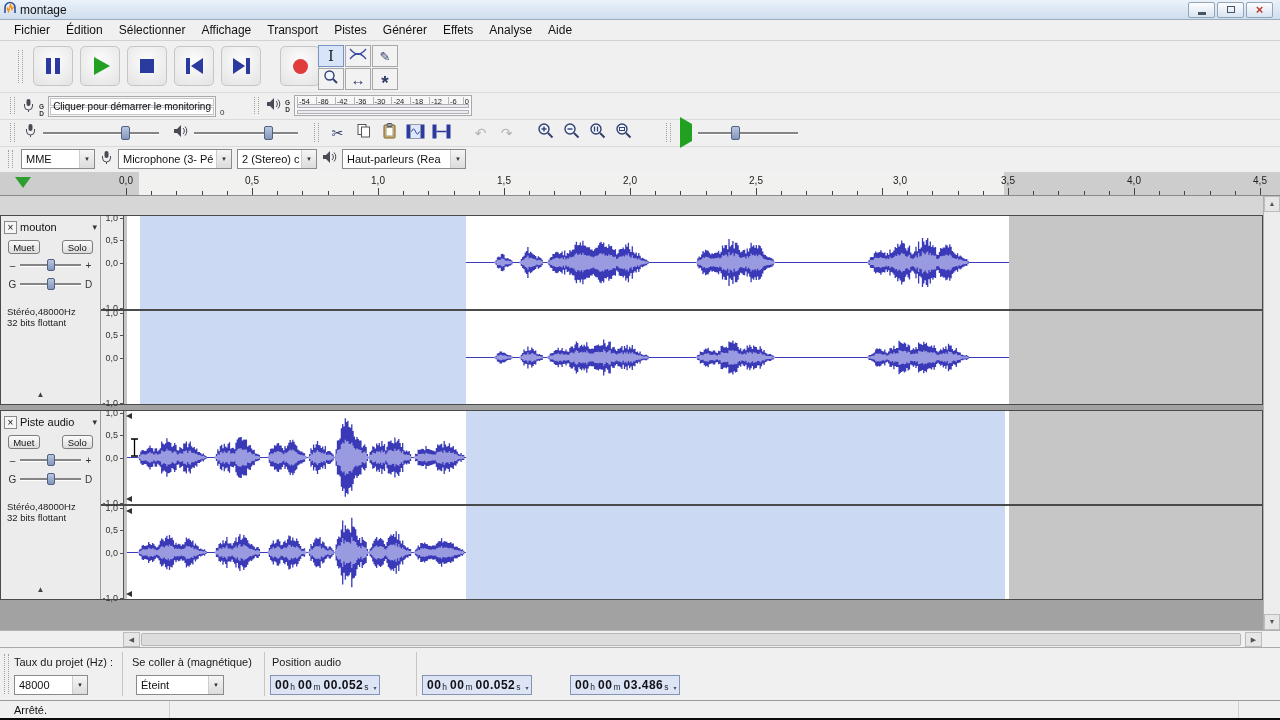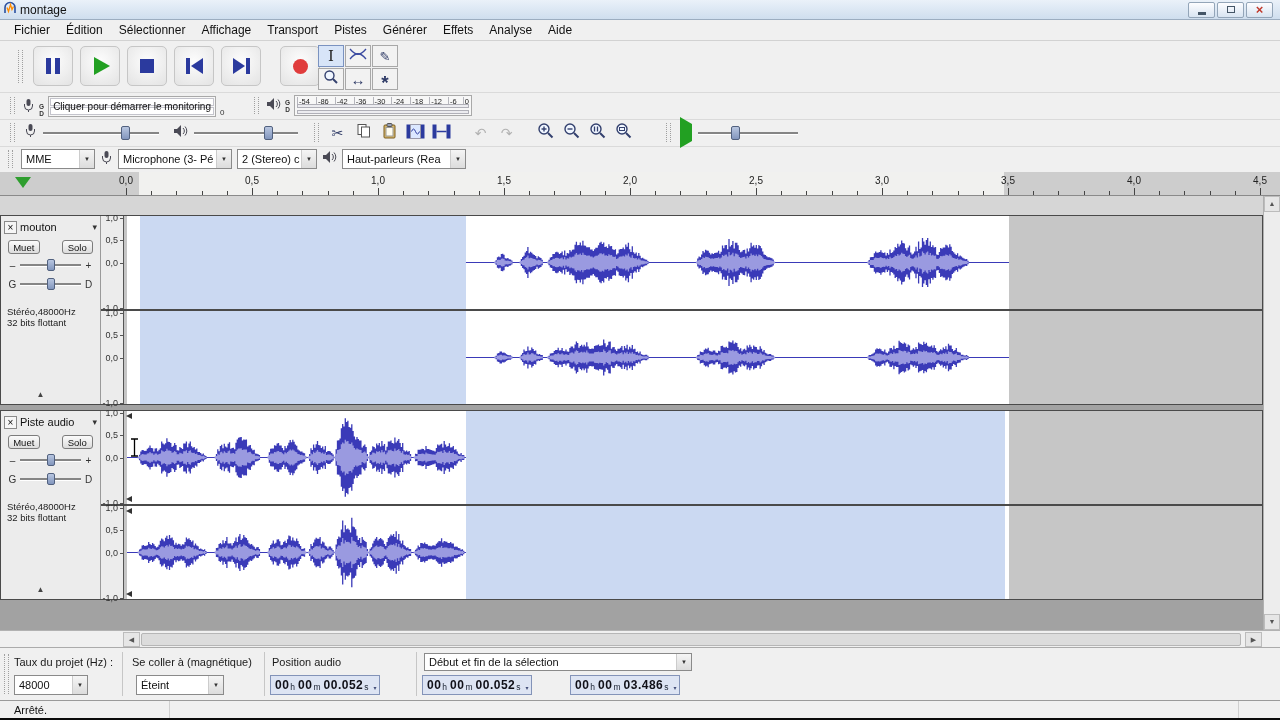--- a/index.html
+++ b/index.html
@@ -455,21 +455,21 @@
     <div class="rtick" style="left: 680.4px; height: 4px;"></div>
     <div class="rtick" style="left: 705.6px; height: 4px;"></div>
     <div class="rtick" style="left: 730.8px; height: 4px;"></div>
     <div class="rtick" style="left: 756px; height: 7px;"></div>
     <div class="rlabel" style="left: 756px;">2,5</div>
     <div class="rtick" style="left: 781.2px; height: 4px;"></div>
     <div class="rtick" style="left: 806.4px; height: 4px;"></div>
     <div class="rtick" style="left: 831.6px; height: 4px;"></div>
     <div class="rtick" style="left: 856.8px; height: 4px;"></div>
     <div class="rtick" style="left: 882px; height: 7px;"></div>
-    <div class="rlabel" style="left: 882px;">3,0</div>
+    <div class="rlabel" style="left: 900px;">3,0</div>
     <div class="rtick" style="left: 907.2px; height: 4px;"></div>
     <div class="rtick" style="left: 932.4px; height: 4px;"></div>
     <div class="rtick" style="left: 957.6px; height: 4px;"></div>
     <div class="rtick" style="left: 982.8px; height: 4px;"></div>
     <div class="rtick" style="left: 1008px; height: 7px;"></div>
     <div class="rlabel" style="left: 1008px;">3,5</div>
     <div class="rtick" style="left: 1033.2px; height: 4px;"></div>
     <div class="rtick" style="left: 1058.4px; height: 4px;"></div>
     <div class="rtick" style="left: 1083.6px; height: 4px;"></div>
     <div class="rtick" style="left: 1108.8px; height: 4px;"></div>
@@ -684,24 +684,20 @@
   <div class="timecode" style="left:270px;top:27px">
       <span class="tc-num">00</span>
       <span class="tc-unit">h</span>
       <span class="tc-num">00</span>
       <span class="tc-unit">m</span>
       <span class="tc-num">00.052</span>
       <span class="tc-unit">s</span>
       <span class="tc-arrow">▾</span>
     </div>
   <div class="vsep" style="left:416px"></div>
-  <div class="combo" style="left:424px;top:5px;width:268px;height:18px">
-      <span>Début et fin de la sélection</span>
-      <span class="carr">▼</span>
-    </div>
   <div class="timecode" style="left:422px;top:27px">
       <span class="tc-num">00</span>
       <span class="tc-unit">h</span>
       <span class="tc-num">00</span>
       <span class="tc-unit">m</span>
       <span class="tc-num">00.052</span>
       <span class="tc-unit">s</span>
       <span class="tc-arrow">▾</span>
     </div>
   <div class="timecode" style="left:570px;top:27px">

